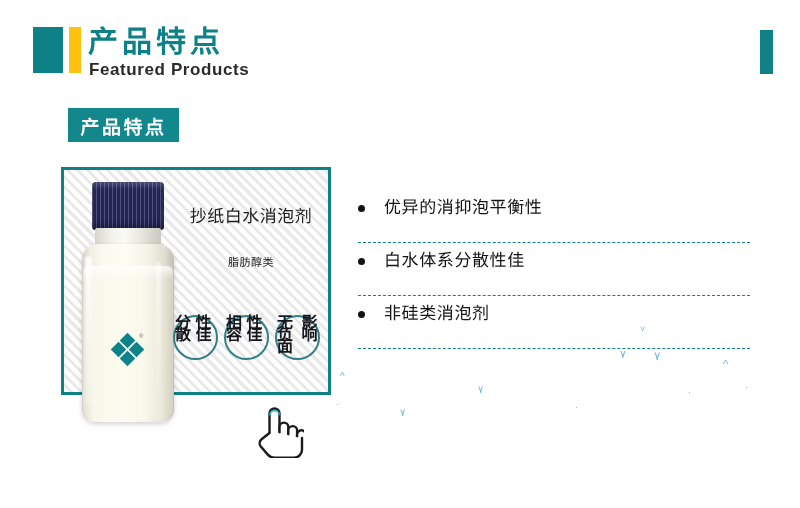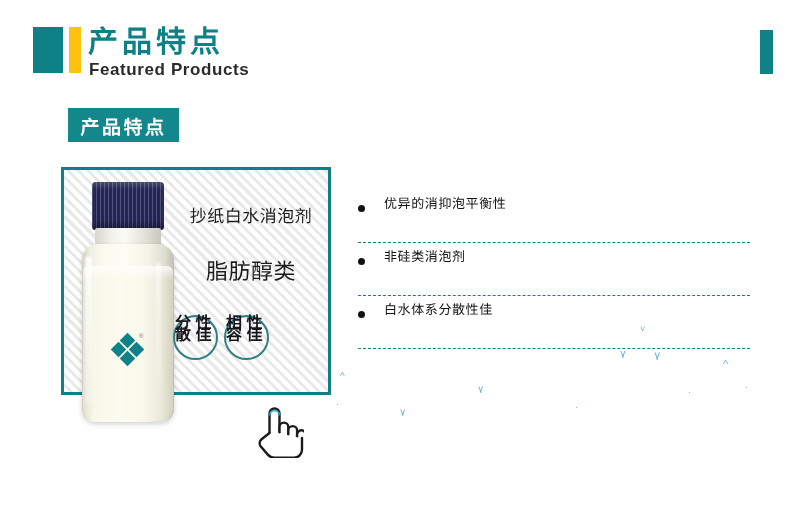--- a/index.html
+++ b/index.html
@@ -151,21 +151,21 @@
   
   .prod-name {
     position:absolute; left:112px; top:32px;
     width:150px; text-align:center;
     font-size:17px; color:#1c1c1c; font-weight:500;
     letter-spacing:0.5px; white-space:nowrap;
   }
   .prod-sub {
     position:absolute; left:112px; top:83px;
     width:150px; text-align:center;
-    font-size:22px; color:#1c1c1c; font-weight:500;
+    font-size:11px; color:#1c1c1c; font-weight:500;
     letter-spacing:0.5px; white-space:nowrap;
   }
 
   
   .badges {
     position:absolute; left:109px; top:145px;
     display:flex; gap:6px;
   }
   .badge {
     width:45px; height:45px; border-radius:50%;
@@ -187,21 +187,21 @@
     width:400px;
   }
   .frow { position:relative; height:53px; }
   .frow .dot {
     position:absolute; left:0px; top:15px;
     width:7px; height:7px; border-radius:50%;
     background:#111111;
   }
   .frow .ftxt {
     position:absolute; left:26px; top:3px;
-    font-size:13px; color:#141414;
+    font-size:17px; color:#141414;
     letter-spacing:0.6px; white-space:nowrap;
   }
   .frow .dash {
     position:absolute; left:0px; bottom:0px;
     width:392px; height:0;
     border-top:1.6px dashed #137f86;
   }
   .frow.wide .ftxt { left:22px; }
   .frow.wide .dash { width:398px; }
 
@@ -253,20 +253,24 @@
     <div class="prod-sub">脂肪醇类</div>
 
     <div class="badges">
       <div class="badge">
         <span>分散</span>
         <span>性佳</span>
       </div>
       <div class="badge">
         <span>相容</span>
         <span>性佳</span>
+      </div>
+      <div class="badge">
+        <span>无负面</span>
+        <span>影响</span>
       </div>
     </div>
 
     <svg class="hand" viewBox="0 0 52 56">
       <g fill="#ffffff" stroke="#1b1b1b" stroke-width="2.4" stroke-linejoin="round" stroke-linecap="round">
         <path d="M17.5 31 V11.5 a5 5 0 0 1 10 0 V30"></path>
         <path d="M27.5 30 V25 a4.4 4.4 0 0 1 8.8 0 V32"></path>
         <path d="M36.3 32 V28.5 a4.4 4.4 0 0 1 8.8 0 V35"></path>
         <path d="M45.1 35 V32.5 a4.2 4.2 0 0 1 8.4 0 V40"></path>
         <path d="M17.5 31 L9.6 37.2 a5.2 5.2 0 0 0 -1 7 l7.2 8.4 a9 9 0 0 0 6.8 3.1 H42 a8 8 0 0 0 8-8 V36"></path>
@@ -276,26 +280,26 @@
   </div>
 
   <div class="features">
     <div class="frow">
       <div class="dot"></div>
       <div class="ftxt">优异的消抑泡平衡性</div>
       <div class="dash"></div>
     </div>
     <div class="frow">
       <div class="dot"></div>
-      <div class="ftxt">非硅类消泡剂</div>
+      <div class="ftxt">白水体系分散性佳</div>
       <div class="dash"></div>
     </div>
     <div class="frow">
       <div class="dot"></div>
-      <div class="ftxt">白水体系分散性佳</div>
+      <div class="ftxt">非硅类消泡剂</div>
       <div class="dash"></div>
     </div>
   </div>
 
   <div class="drop" style="left:640px; top:325px;">˅</div>
   <div class="drop" style="left:620px; top:350px; font-size:11px;">۷</div>
   <div class="drop" style="left:654px; top:352px; font-size:12px;">۷</div>
   <div class="drop" style="left:723px; top:360px; font-size:11px;">^</div>
   <div class="drop" style="left:340px; top:372px; font-size:10px;">^</div>
   <div class="drop" style="left:478px; top:385px; font-size:10px;">۷</div>

